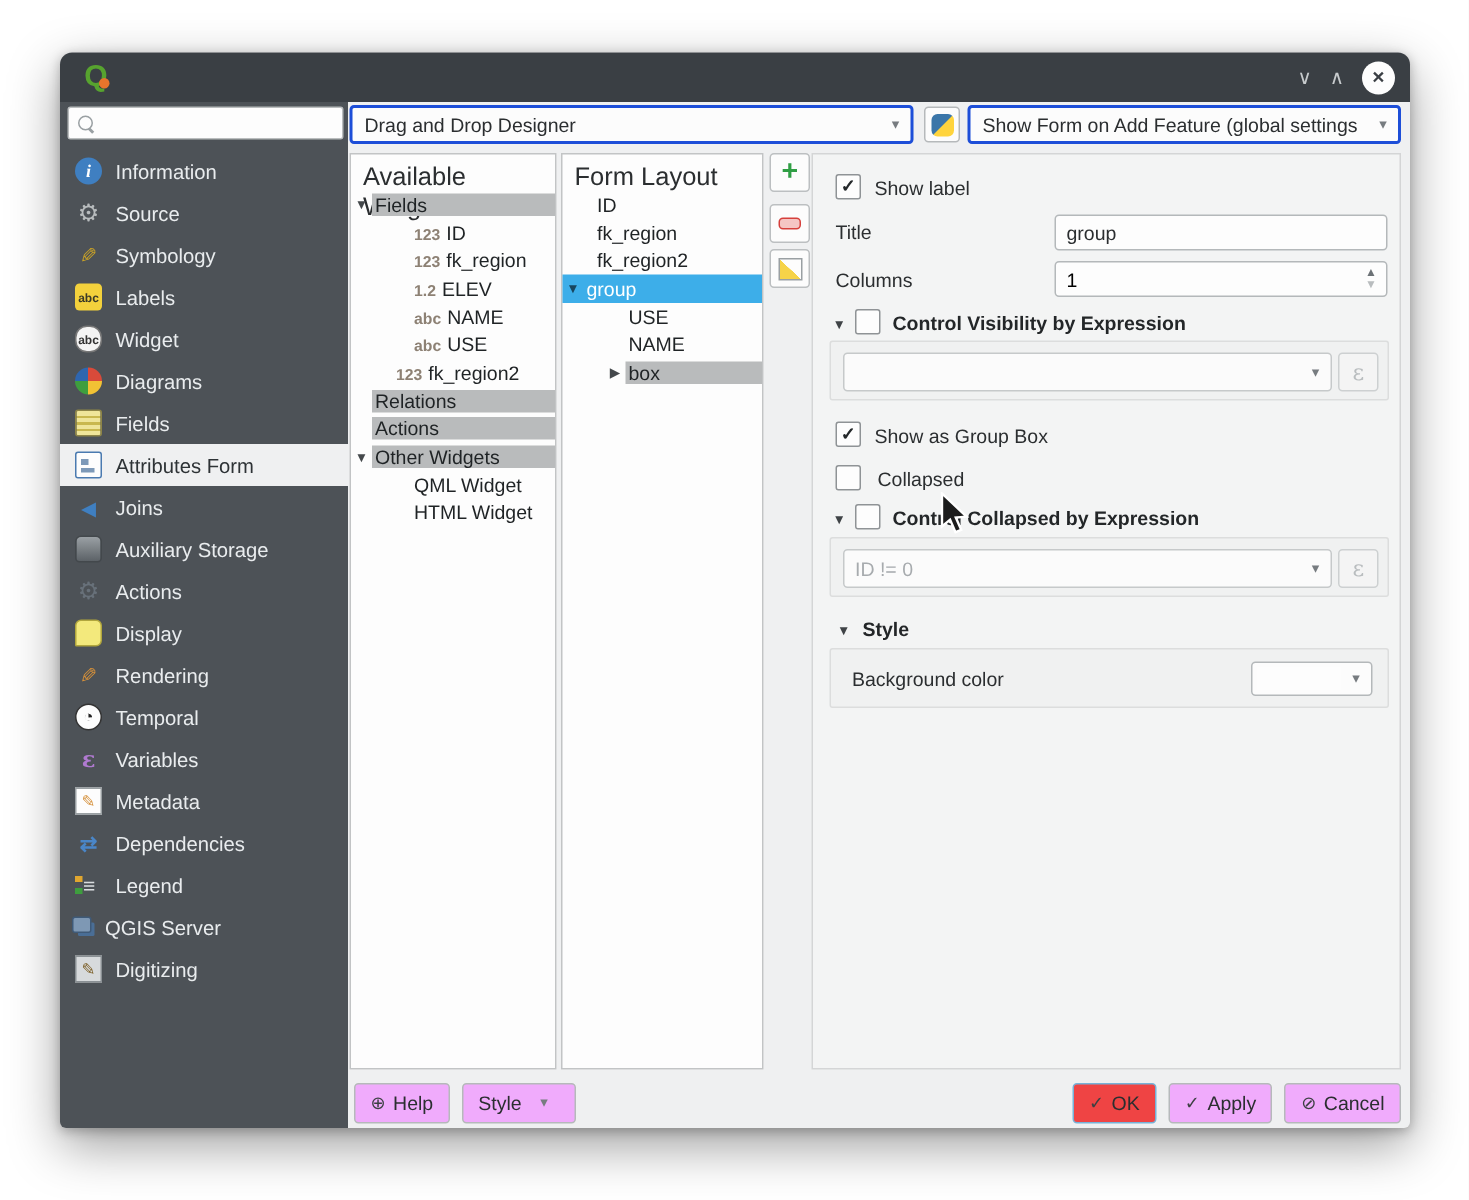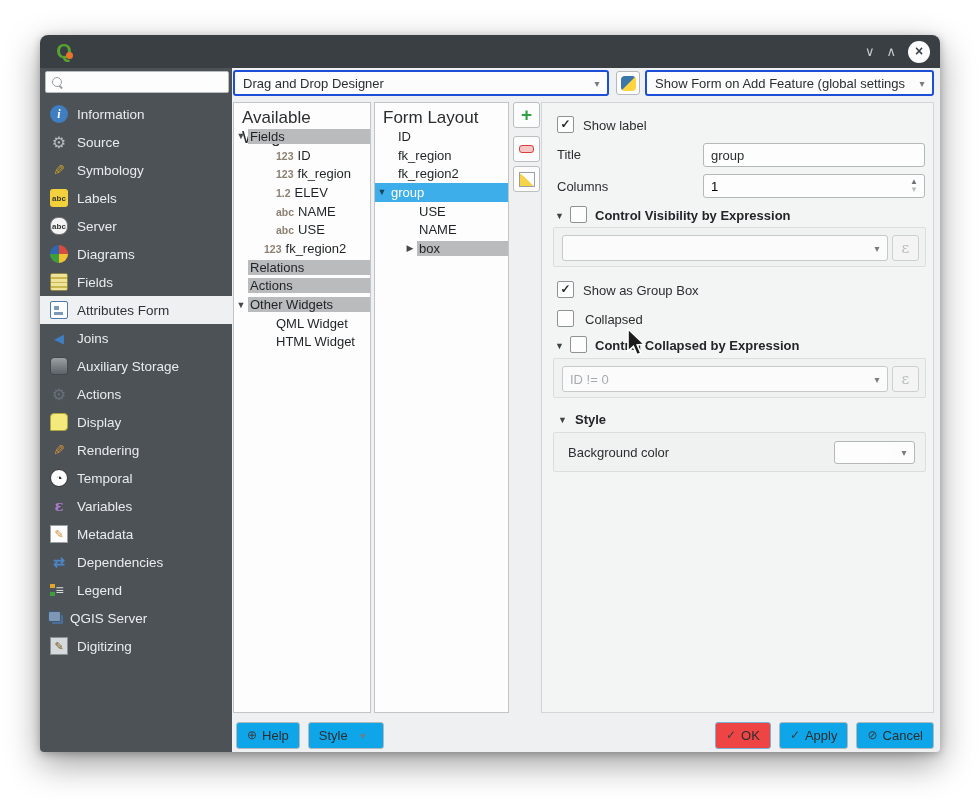--- a/index.html
+++ b/index.html
@@ -120,21 +120,21 @@
   .eps-btn { position:absolute; left:338px; top:7px; width:27px; height:26px; background:#f4f4f4;
     border:1px solid #cdd0d1; border-radius:3px; color:#b9bdbf; font-size:15px; text-align:center;
     line-height:24px; font-family:"DejaVu Serif",serif; }
   .color-btn { position:absolute; right:10px; top:8px; width:81px; height:23px; background:#fcfcfc;
     border:1px solid #b4b8ba; border-radius:3px; display:flex; }
   .color-swatch { flex:1; background:#fdfdfd; margin:3px 0 3px 3px; }
   .color-btn .combo-arrow { line-height:21px; }
 
   
   .footer { position:absolute; left:0; right:6px; top:652px; height:30px; display:flex; align-items:center; }
-  .btn { height:27px; background:#0ea5e9; border:1px solid #b6b9bb; border-radius:3px; display:flex;
+  .btn { height:27px; background:#f0abfc; border:1px solid #b6b9bb; border-radius:3px; display:flex;
     align-items:center; padding:0 10px; font-size:13px; color:#2b2e30; gap:5px; }
   .btn .bicon { font-size:12px; color:#3c4043; }
   .btn-ok { background:#ef4444; border-color:#76b2d8;text-align:center; }
   .spacer { flex:1; }
   .gap8 { margin-left:8px; }
   .icon-lifebuoy::before { content:"⊕"; }
   .icon-check::before { content:"✓"; }
   .icon-cancel::before { content:"⊘"; }
 
   .cursor { position:absolute; left:626px; top:328px; pointer-events:none; z-index:50; }
@@ -171,21 +171,21 @@
           <div class="nav-item">
             <span class="nav-ic ic-symbology">✎</span>
             <span>Symbology</span>
           </div>
           <div class="nav-item">
             <span class="nav-ic ic-labels">abc</span>
             <span>Labels</span>
           </div>
           <div class="nav-item">
             <span class="nav-ic ic-masks">abc</span>
-            <span>Server</span>
+            <span>Widget</span>
           </div>
           <div class="nav-item">
             <span class="nav-ic ic-diagrams"></span>
             <span>Diagrams</span>
           </div>
           <div class="nav-item">
             <span class="nav-ic ic-fields"></span>
             <span>Fields</span>
           </div>
           <div class="nav-item selected">

